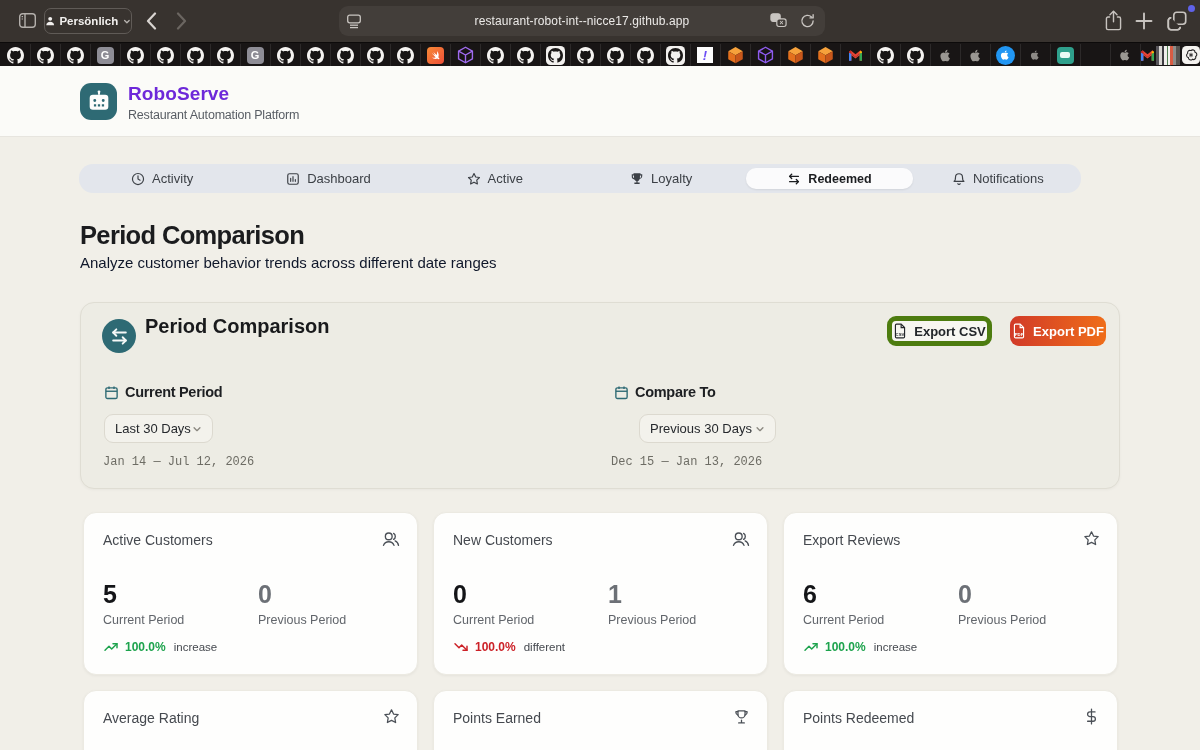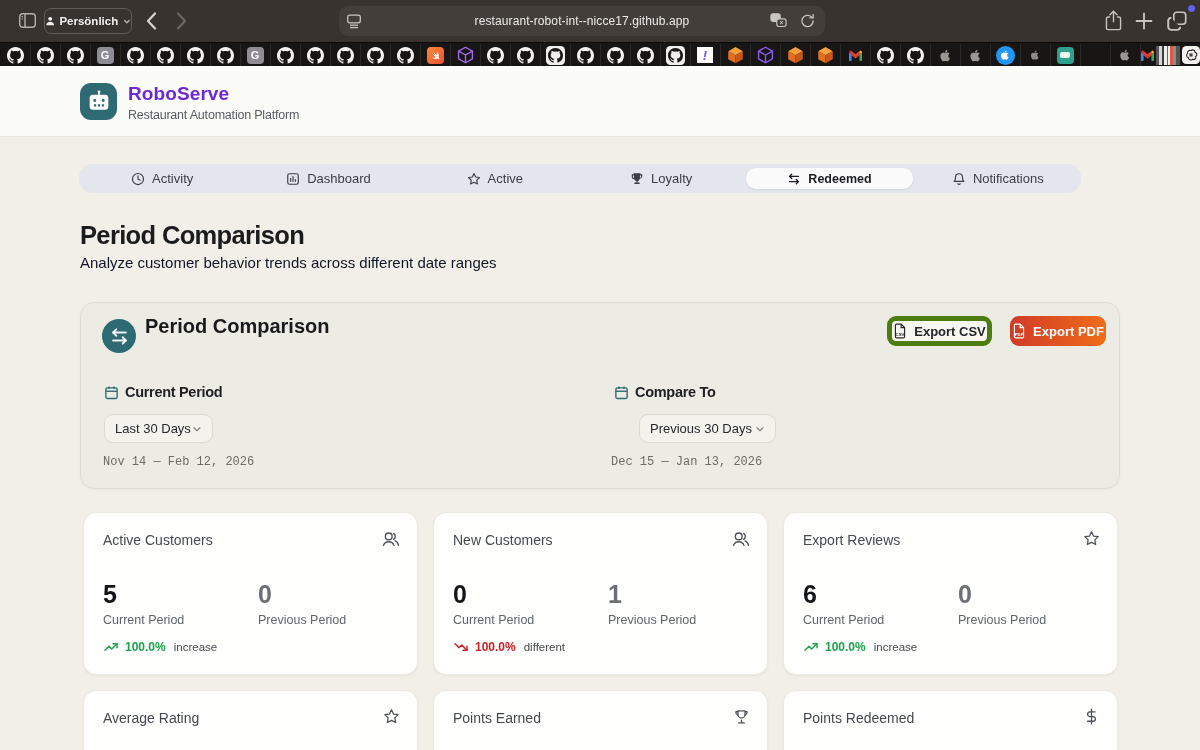--- a/index.html
+++ b/index.html
@@ -512,21 +512,21 @@
           <line x1="16" y1="2.2" x2="16" y2="6.5"></line>
       </svg>
       <span>Compare To</span>
     </div>
     <div class="select" style="left:23px;width:109px">Last 30 Days <svg class="chev" viewBox="0 0 12 12" fill="none" stroke="#8b8880" stroke-width="1.6" stroke-linecap="round" stroke-linejoin="round">
           <path d="M2.5 4.5 6 8 9.5 4.5"></path>
         </svg></div>
     <div class="select" style="left:558px;width:137px">Previous 30 Days <svg class="chev" viewBox="0 0 12 12" fill="none" stroke="#8b8880" stroke-width="1.6" stroke-linecap="round" stroke-linejoin="round">
           <path d="M2.5 4.5 6 8 9.5 4.5"></path>
         </svg></div>
-    <div class="daterange" style="left:22px">Nov 14 — Feb 12, 2026</div>
+    <div class="daterange" style="left:22px">Jan 14 — Jul 12, 2026</div>
     <div class="daterange" style="left:530px">Dec 15 — Jan 13, 2026</div>
   </div>
 
   <div id="cards">
       <div class="mcard" style="left:83px;top:446px">
         <div class="mc-title">Active Customers</div>
         <div class="mc-icon"><svg width="18" height="18" viewBox="0 0 24 24" fill="none" stroke="currentColor" stroke-width="1.8" stroke-linecap="round" stroke-linejoin="round">
             <circle cx="9" cy="8.5" r="4.5"></circle>
             <path d="M2 20.5a7.5 7.5 0 0 1 14 0"></path>
             <path d="M15.5 4.6a4.5 4.5 0 0 1 0 7.8"></path>

